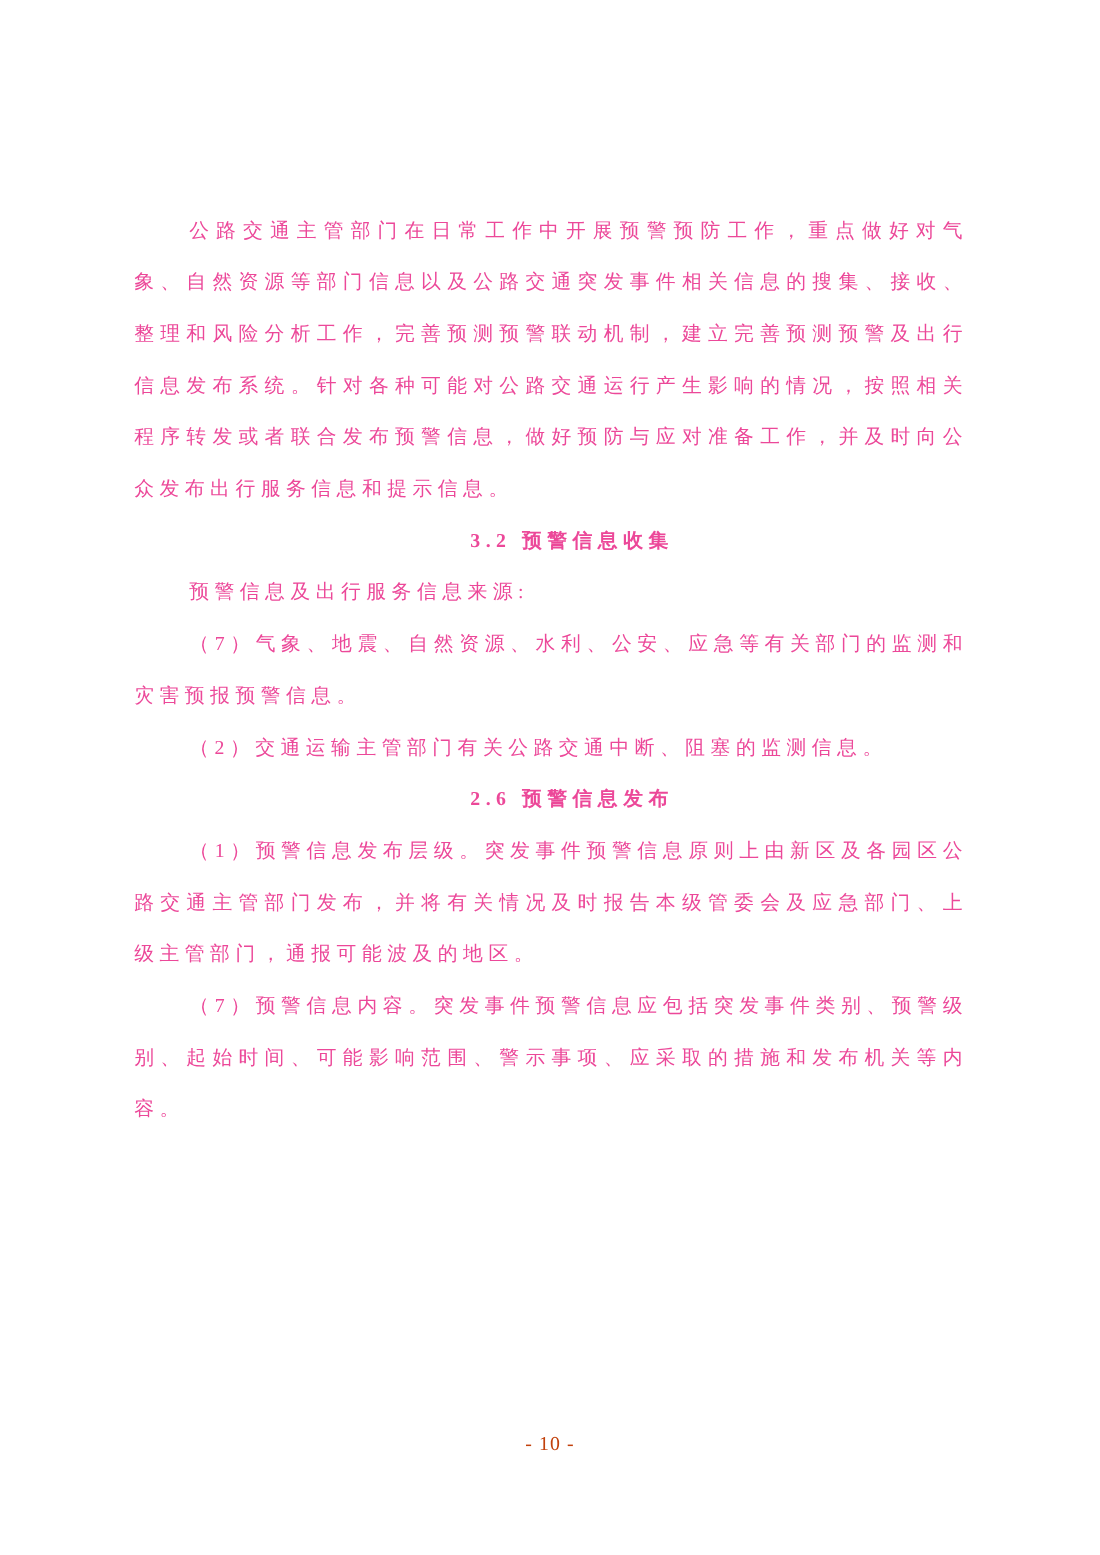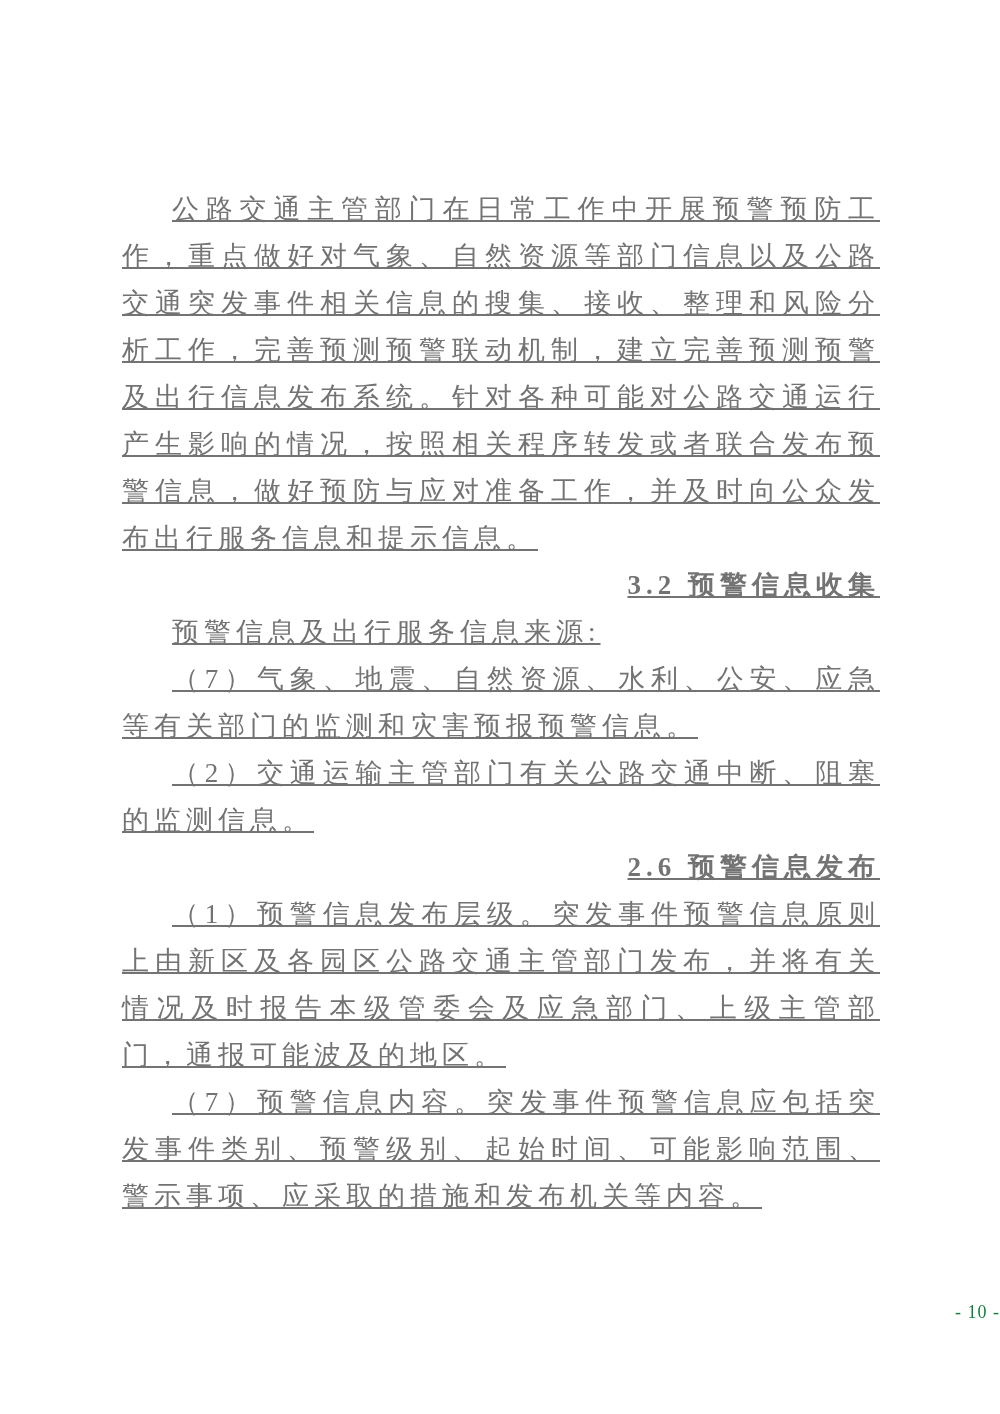--- a/index.html
+++ b/index.html
@@ -22,44 +22,43 @@
   }
   .content {
     position: absolute;
     left: 122px;
     top: 186px;
     width: 758px;
     color: #1e1e1e;
   }
   .content p {
     margin: 0;
-    font-size: 27px;
+    font-size: 18px;
     line-height: 47px;
     letter-spacing: 5px;
     text-align: justify;
     text-indent: 50px;
-    color: #737373;
+    color: #ec4899;
     word-break: break-all;
-    text-decoration: underline;
   }
   .content p.heading {
     font-weight: 700;
     text-indent: 38px;
-    text-align: right;
+    text-align: center;
   }
   .footer {
     position: absolute;
     left: 0;
     right: 0;
     top: 1300px;
-    text-align: right;
+    text-align: center;
     font-size: 18px;
     line-height: 24px;
     letter-spacing: 1px;
-    color: #15803d;
+    color: #c2410c;
     font-family: "Liberation Serif", "DejaVu Serif", serif;
   }
 </style>
 </head>
 <body>
 
 <div class="page">
   <main class="content">
     <p class="body">公路交通主管部门在日常工作中开展预警预防工作，重点做好对气象、自然资源等部门信息以及公路交通突发事件相关信息的搜集、接收、整理和风险分析工作，完善预测预警联动机制，建立完善预测预警及出行信息发布系统。针对各种可能对公路交通运行产生影响的情况，按照相关程序转发或者联合发布预警信息，做好预防与应对准备工作，并及时向公众发布出行服务信息和提示信息。</p>
     <p class="heading">3.2 预警信息收集</p>

